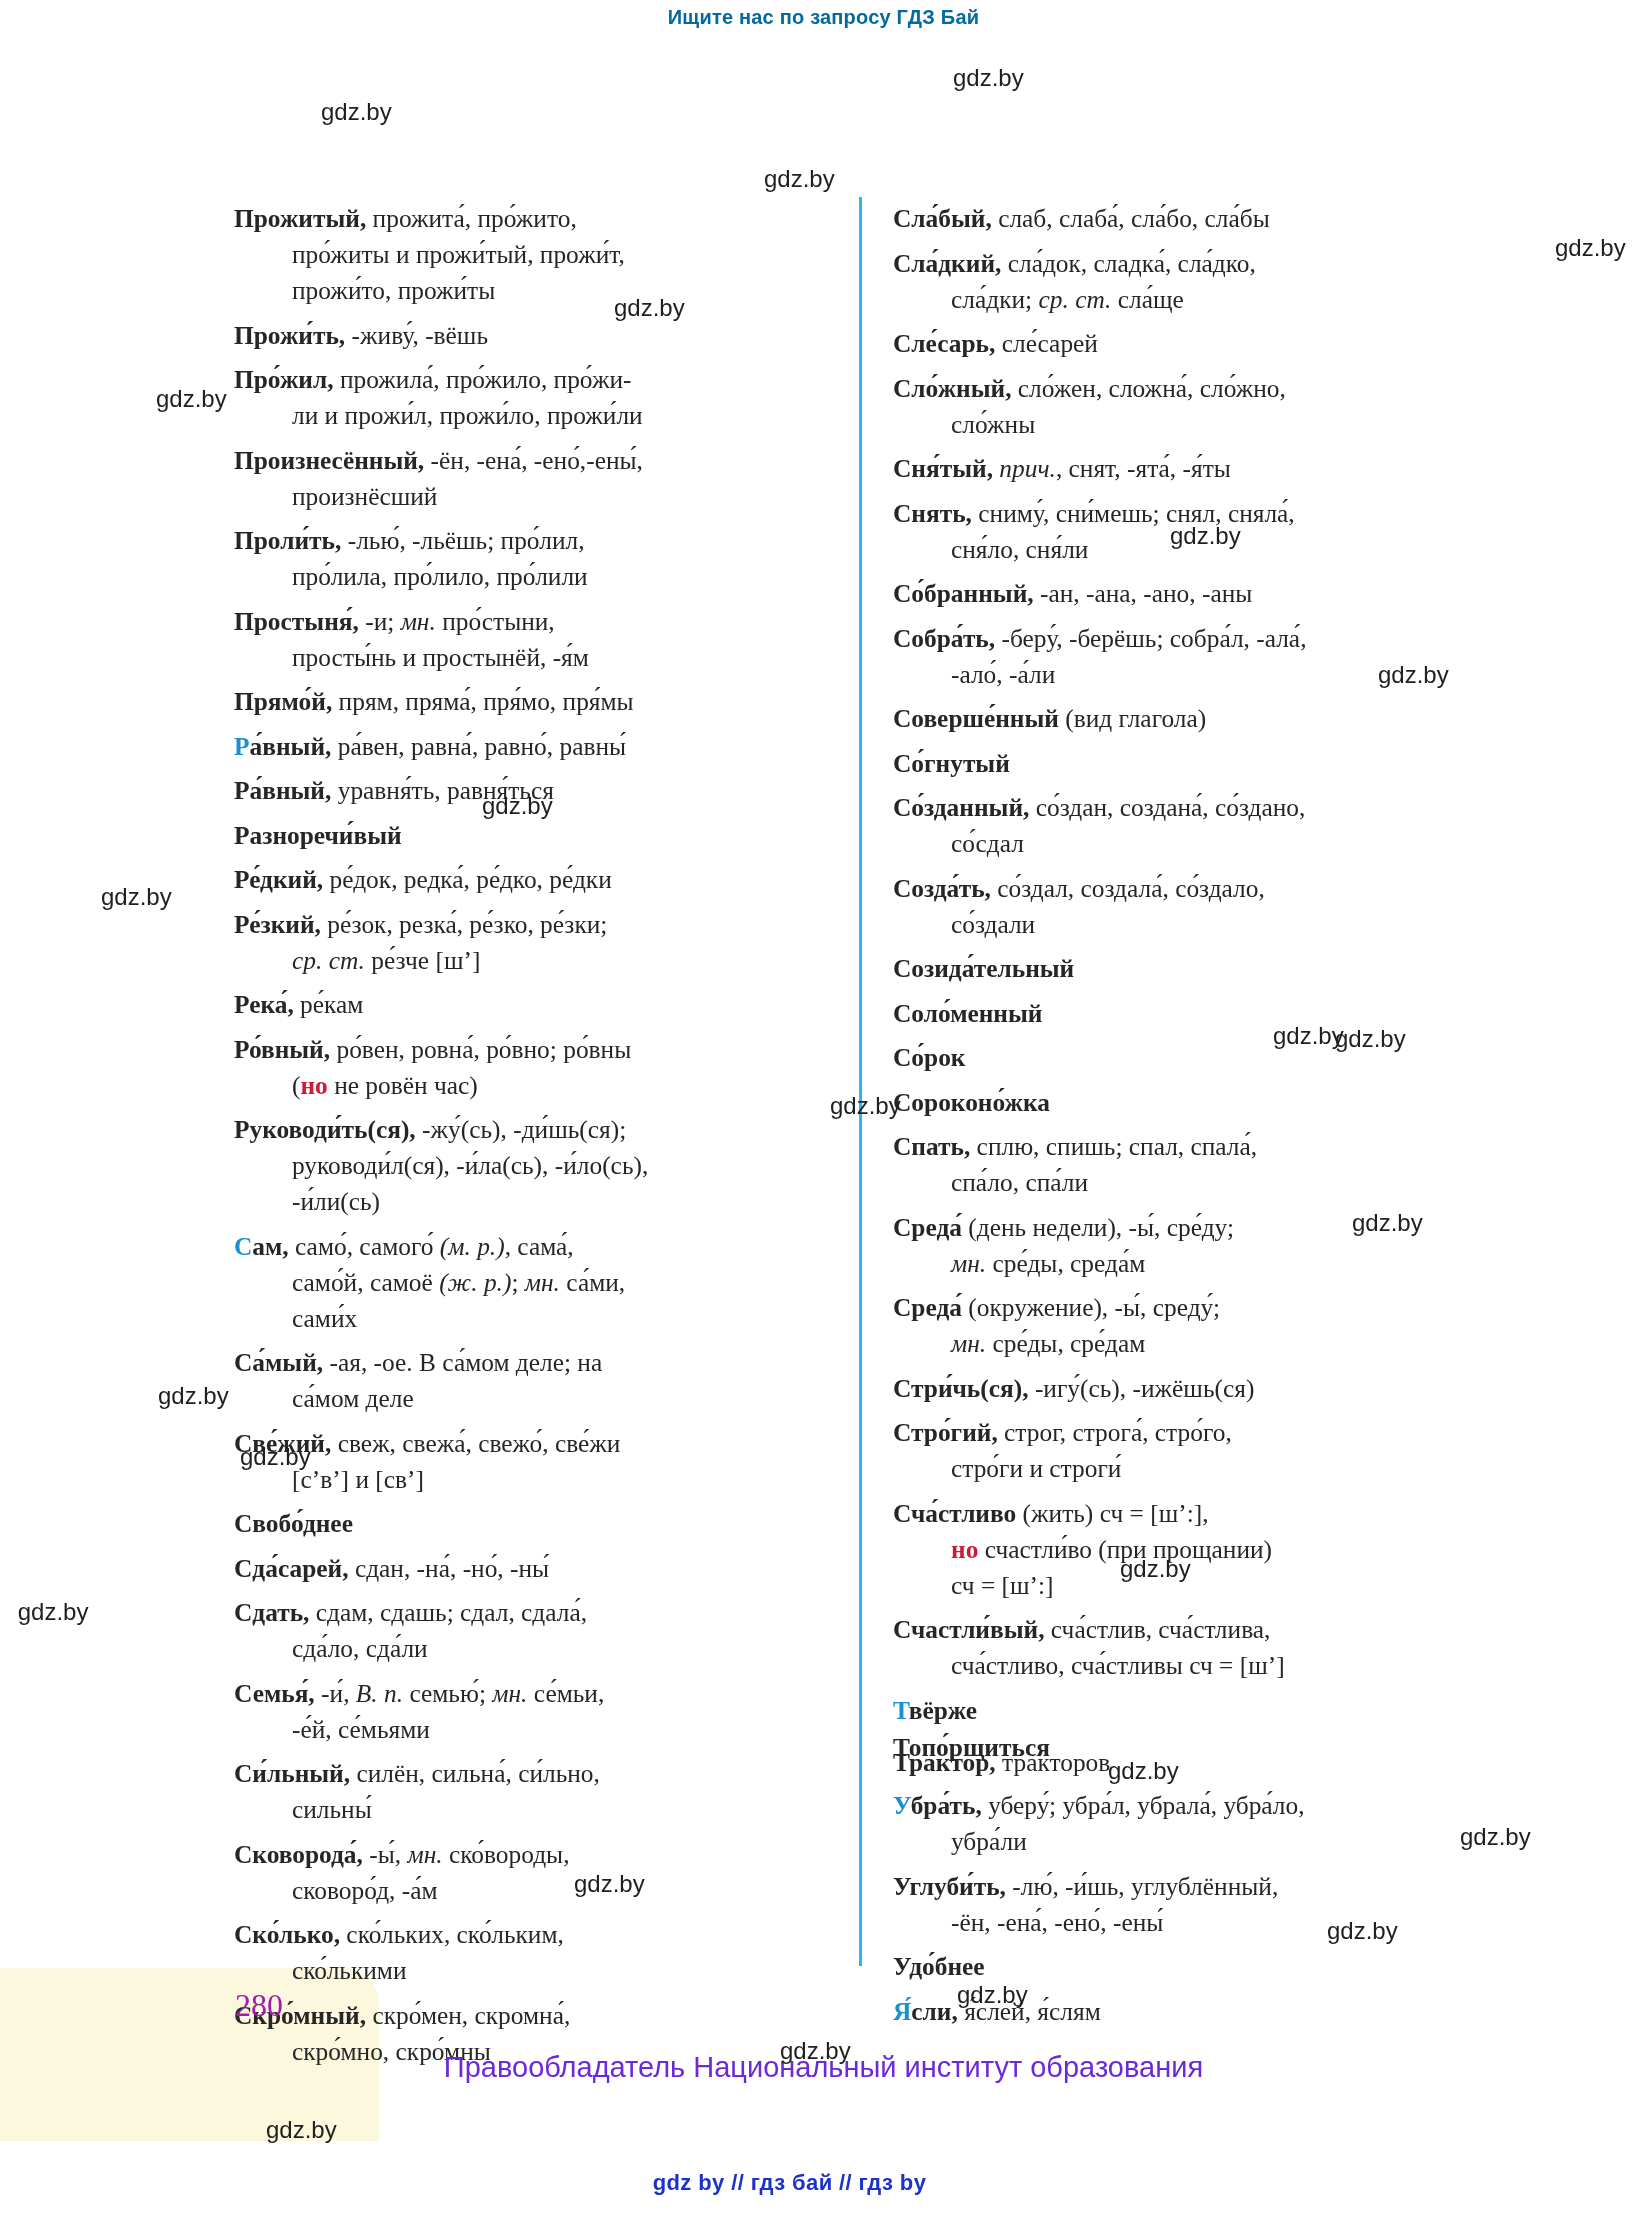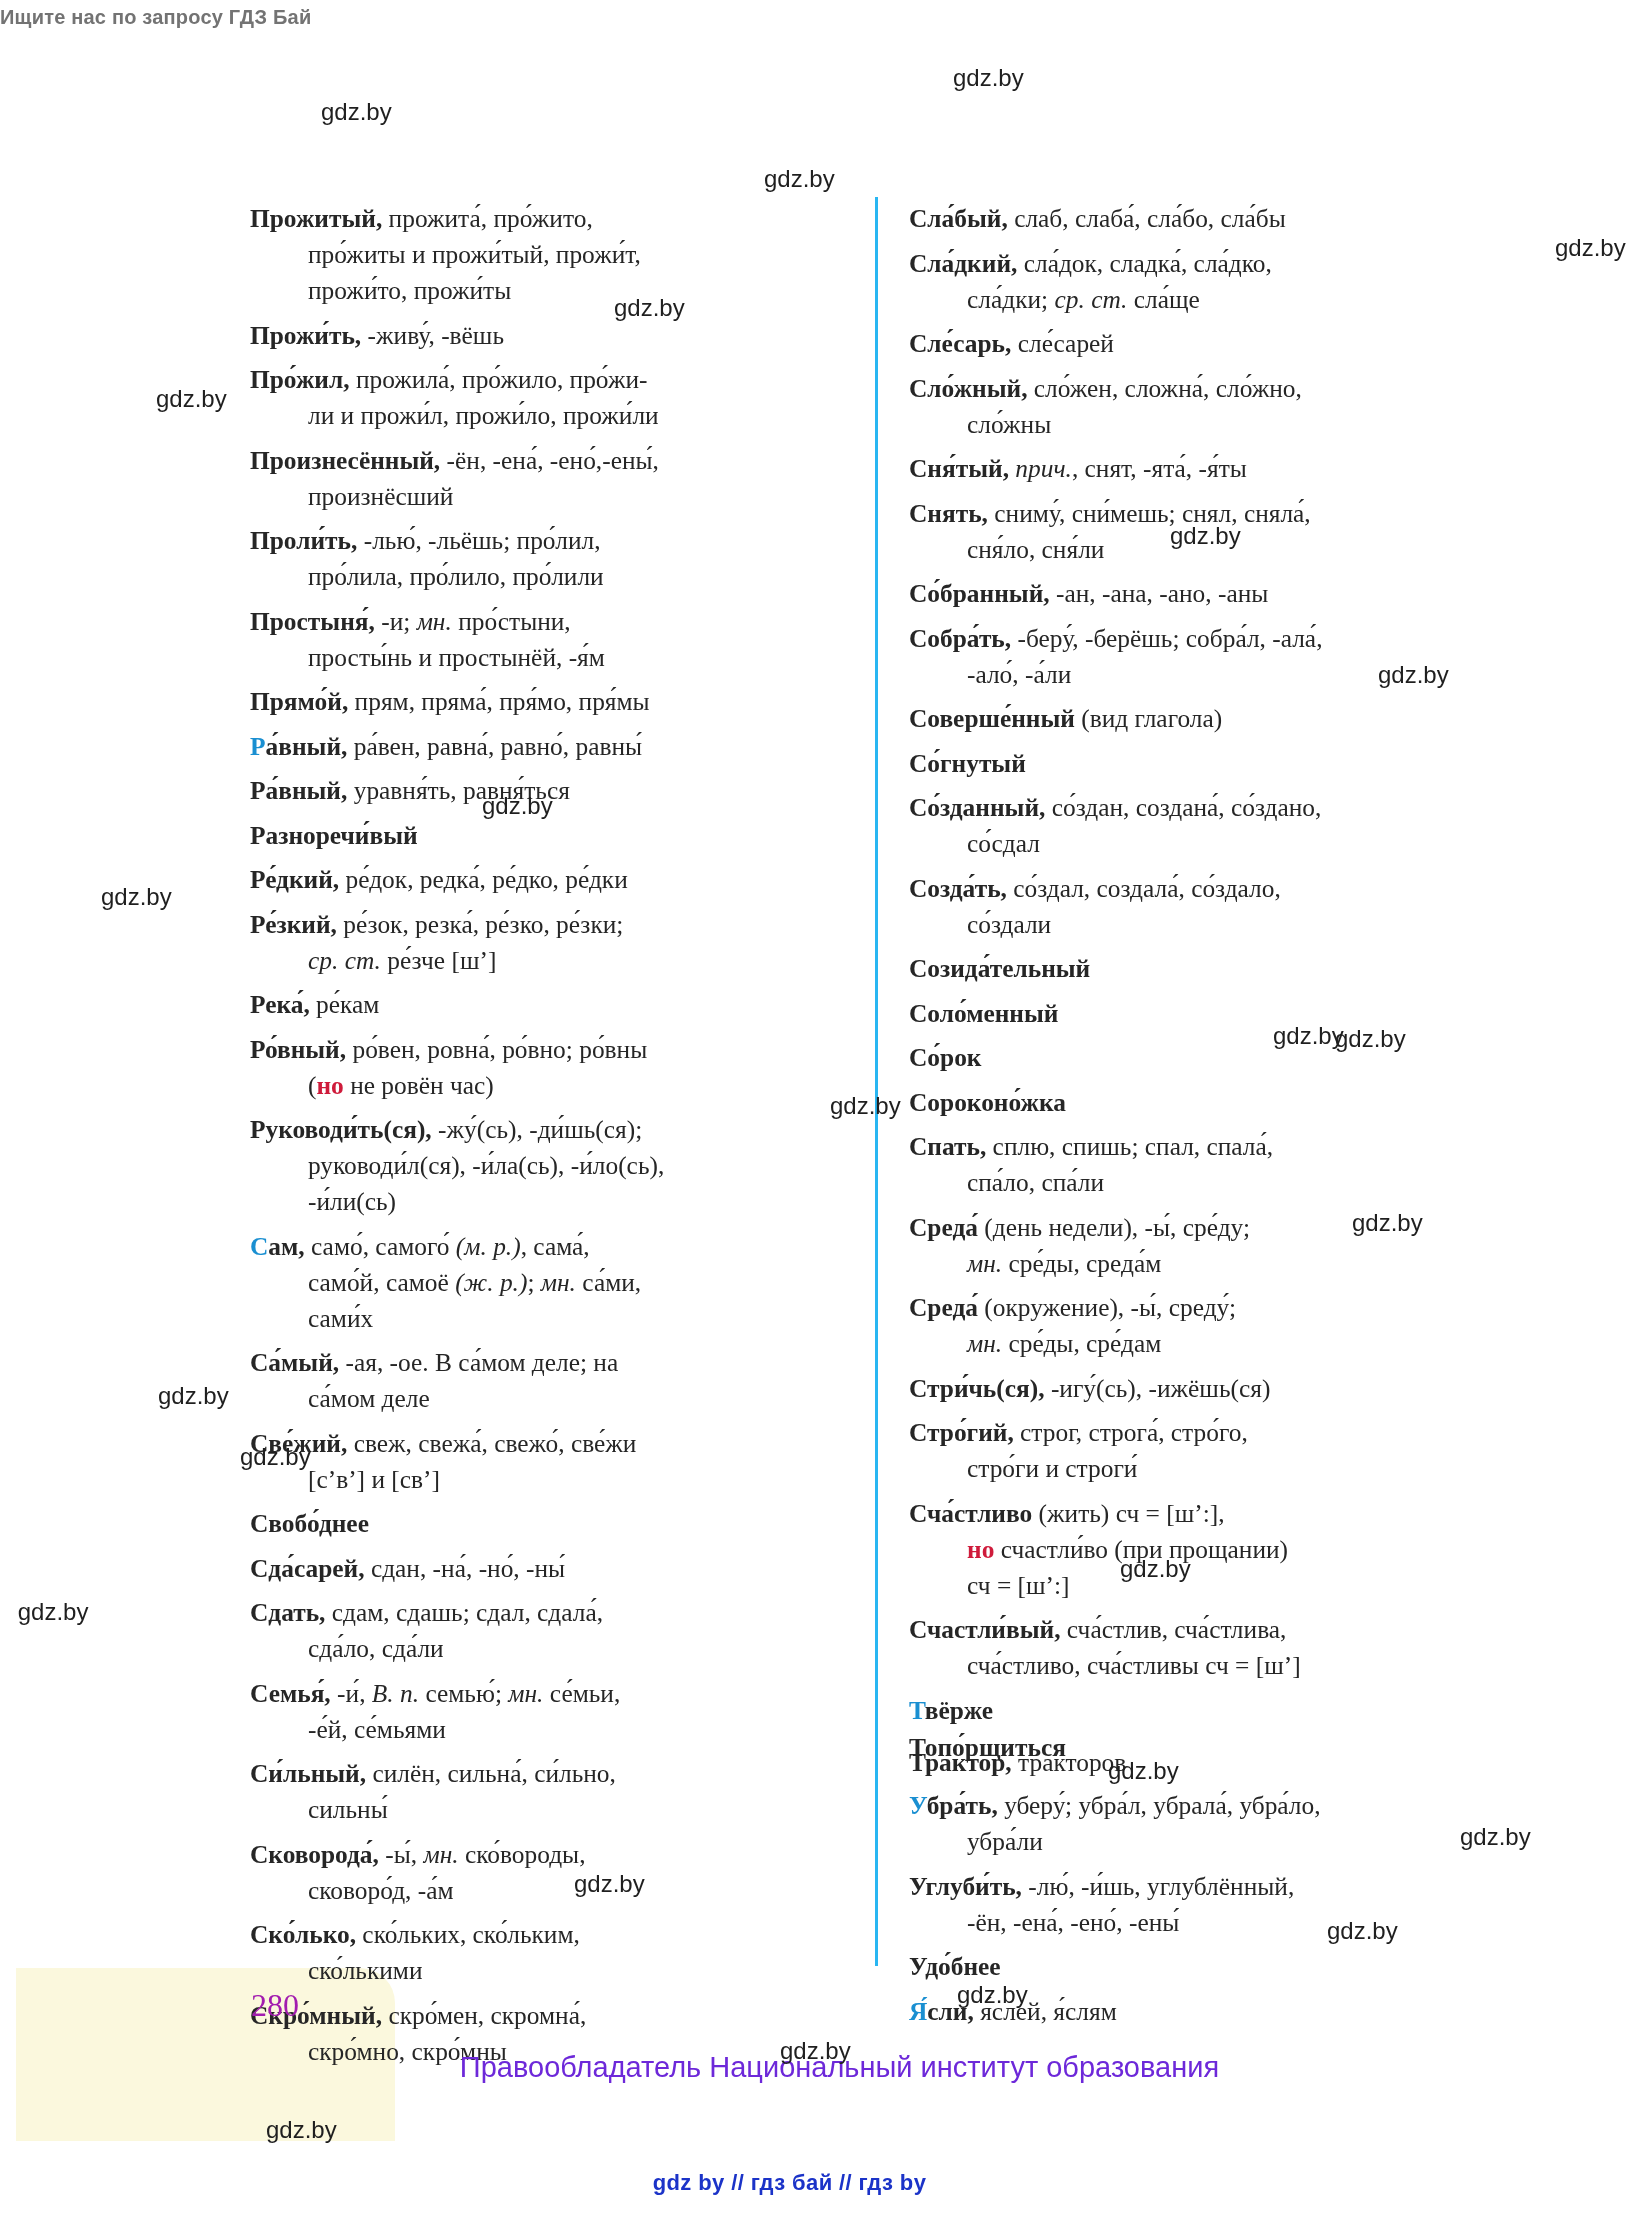--- a/index.html
+++ b/index.html
@@ -7,37 +7,38 @@
     width:1647px;height:2216px;
     background:#ffffff;
     font-family:"Liberation Serif", serif;
     position:relative;
     overflow:hidden;
   }
 
   
   .promo-header{
     position:absolute;top:6.4px;left:0;width:1647px;
+    text-align:center;
     font-family:"Liberation Sans", sans-serif;
-    font-size:20px;font-weight:600;color:#737373;
+    font-size:20px;font-weight:600;color:#0369a1;
     letter-spacing:0.2px;
     z-index:40;
   }
   .promo-footer{
     position:absolute;top:2170px;left:0;width:1579px;
     text-align:center;
     font-family:"Liberation Sans", sans-serif;
     font-size:22px;font-weight:600;color:#1b33c8;
     letter-spacing:0.4px;
     z-index:40;
   }
 
   
   .page{
-    position:absolute;top:0;left:16px;width:1318px;height:2216px;
+    position:absolute;top:0;left:0;width:1318px;height:2216px;
   }
 
   .divider{
     position:absolute;
     left:859px;top:197px;width:3.2px;height:1769px;
     background:#29b6f2;
     z-index:5;
   }
 
   .col{

